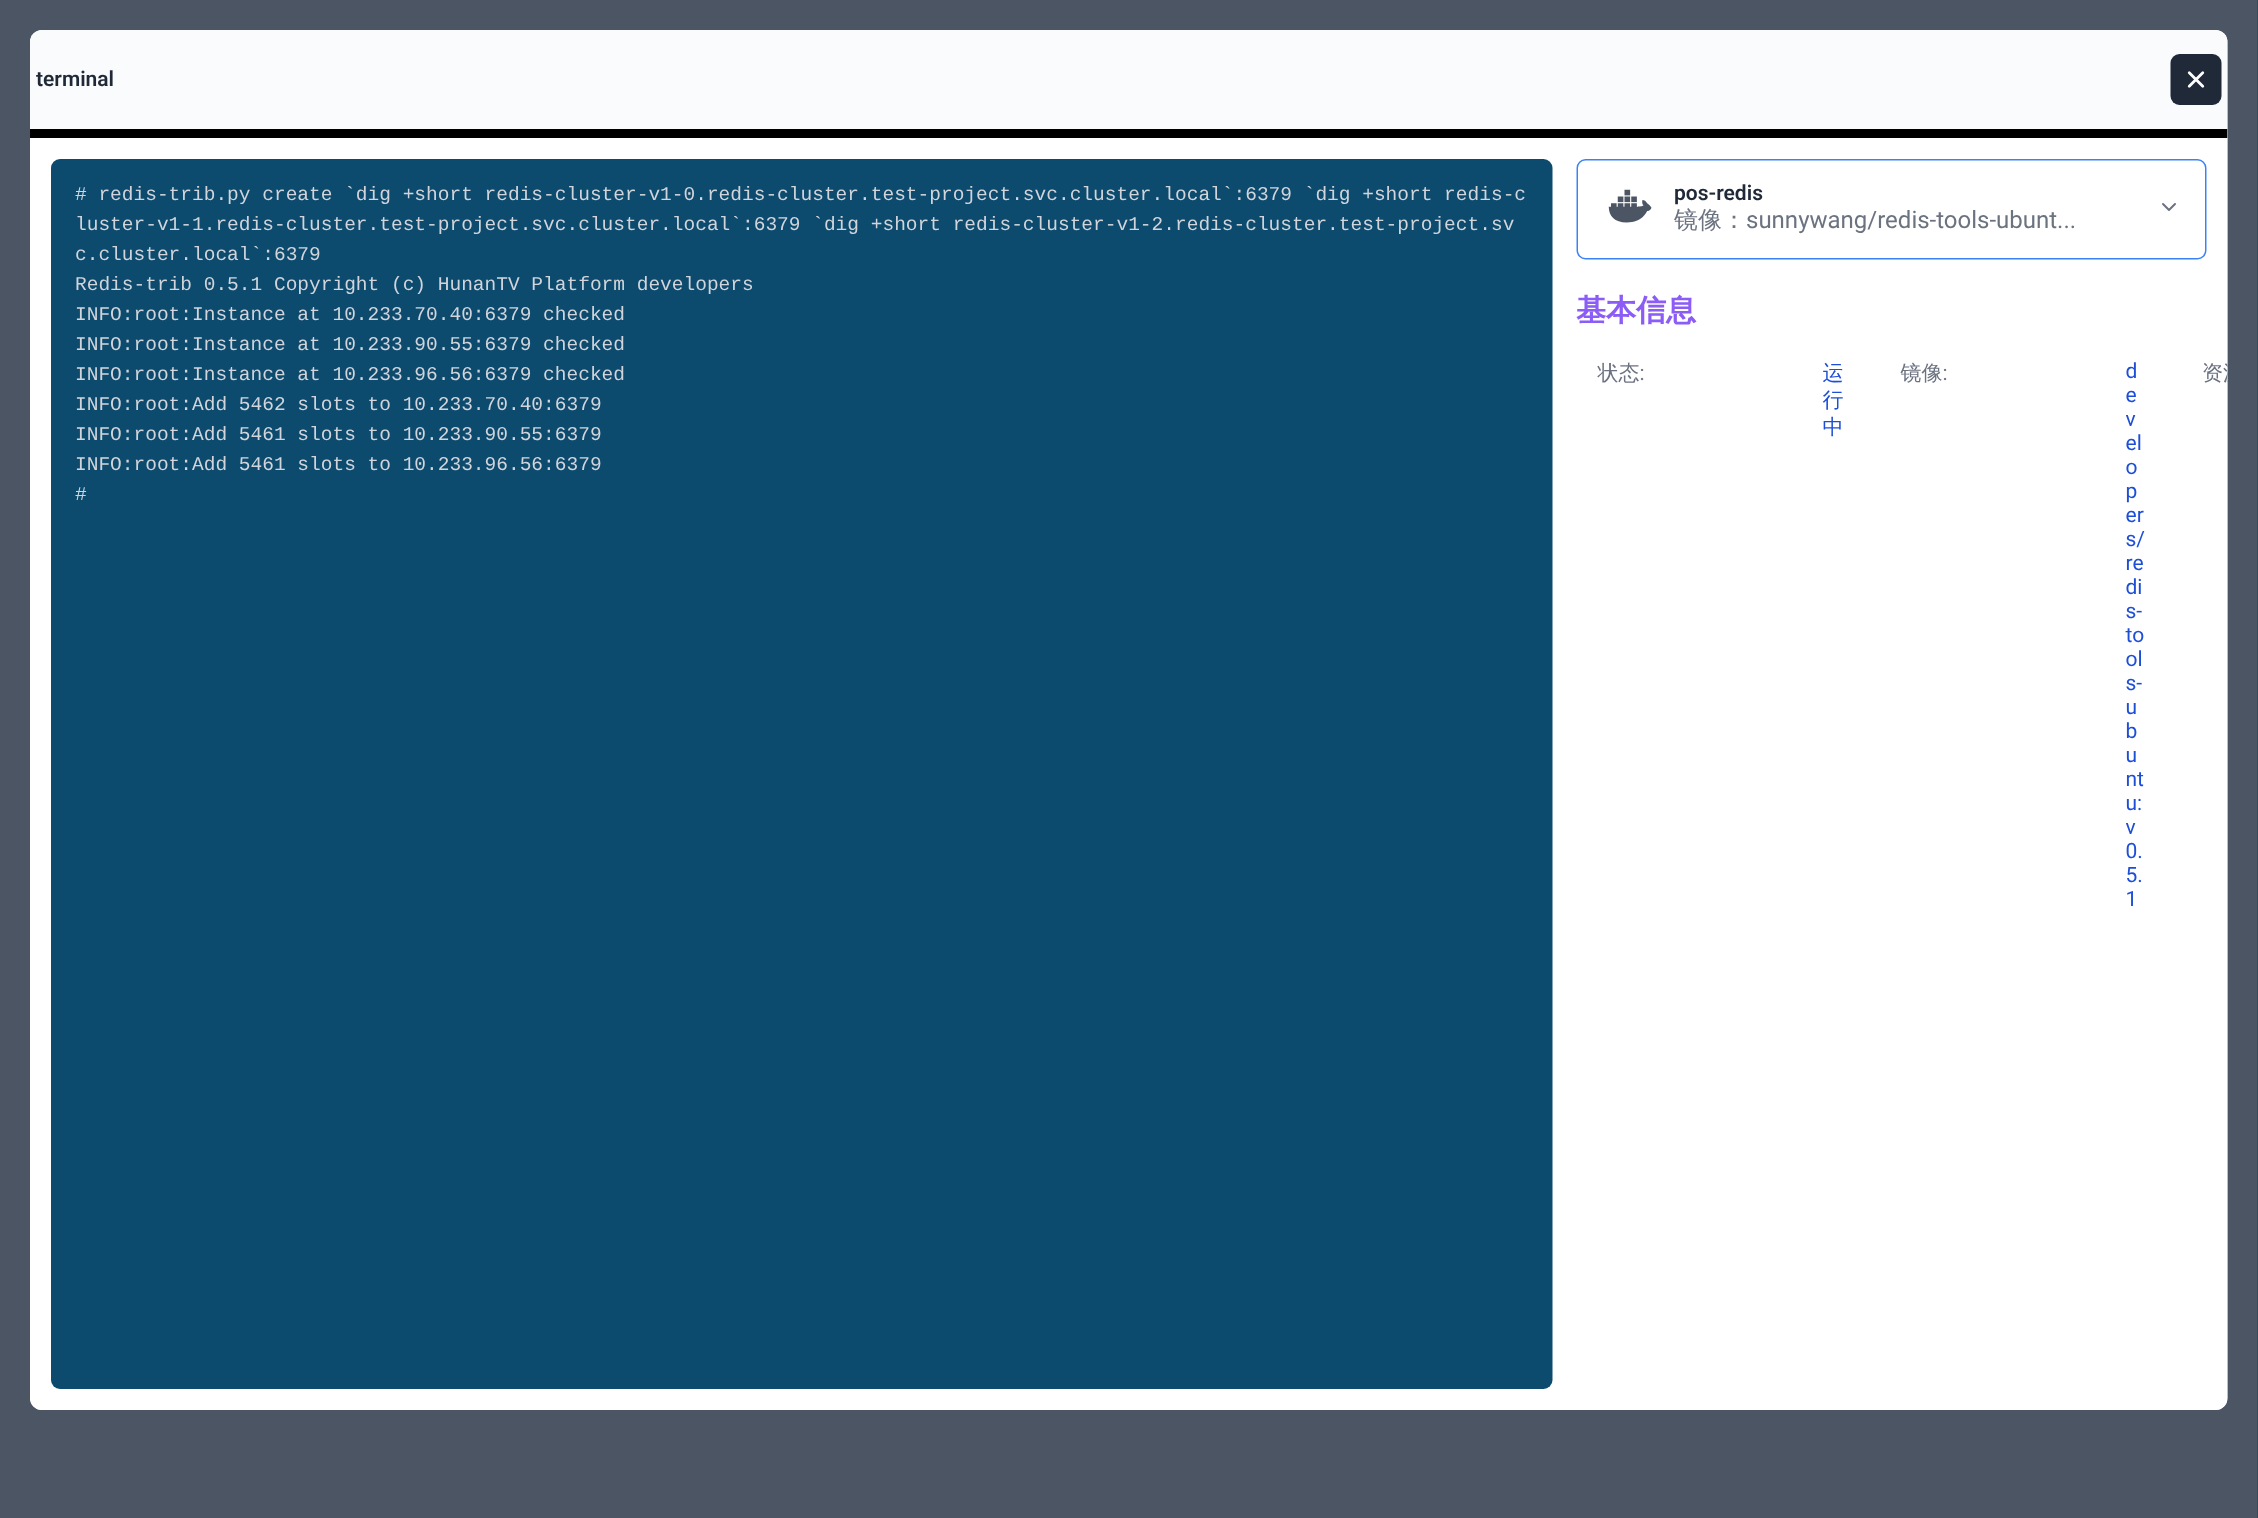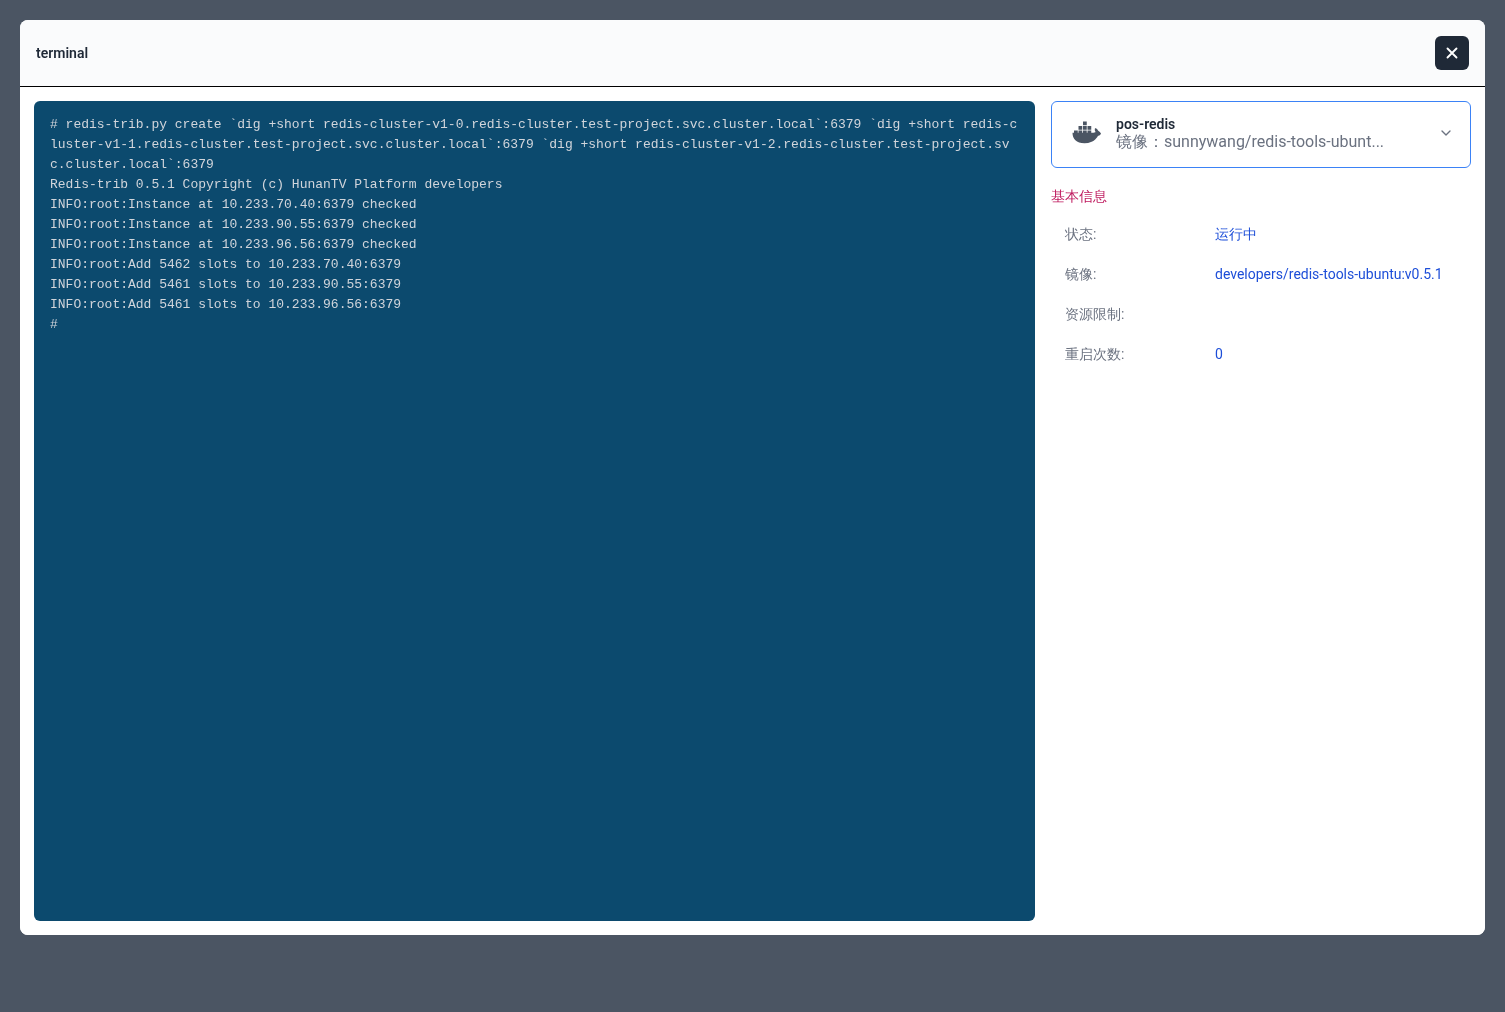--- a/index.html
+++ b/index.html
@@ -19,22 +19,22 @@
       border-radius: 8px;
       overflow: hidden;
       width: 100%;
       max-width: 1465px;
       margin: 0 auto;
     }
     .modal-header {
       display: flex;
       align-items: center;
       justify-content: space-between;
-      padding: 16px 16px;
-      border-bottom: 1px solid #000000;
+      padding: 16px 4px;
+      border-bottom: 6px solid #000000;
       background: #fafbfc;
     }
     .modal-title {
       font-weight: 600;
       font-size: 14px;
       color: #1f2937;
     }
     .close-btn {
       width: 34px;
       height: 34px;
@@ -109,28 +109,29 @@
       overflow: hidden;
       text-overflow: ellipsis;
     }
     .expand-icon svg {
       width: 16px;
       height: 16px;
       stroke: #6b7280;
       stroke-width: 2;
     }
     .section-title {
-      font-weight: 400;
-      font-size: 14px;
-      color: #be185d;
+      font-weight: 700;
+      font-size: 20px;
+      color: #8b5cf6;
       margin: 20px 0 12px 0;
     }
     .info-list {
       display: flex;
-      flex-direction: column;
+      flex-direction: row;
+      gap: 24px;
     }
     .info-row {
       display: flex;
       padding: 8px 0 14px 14px;
       font-size: 14px;
     }
     .info-label {
       width: 150px;
       color: #6b7280;
       flex-shrink: 0;

